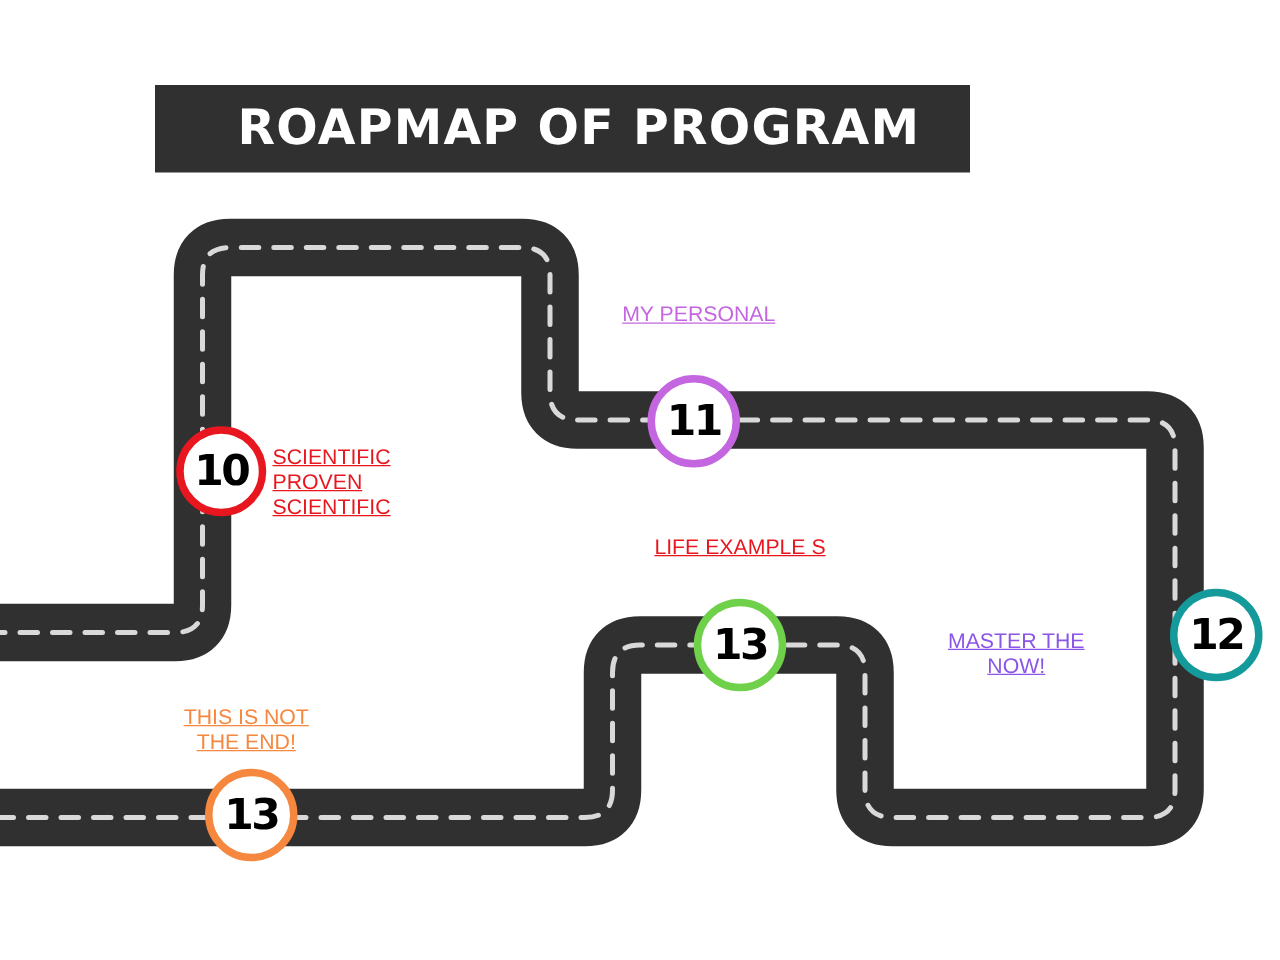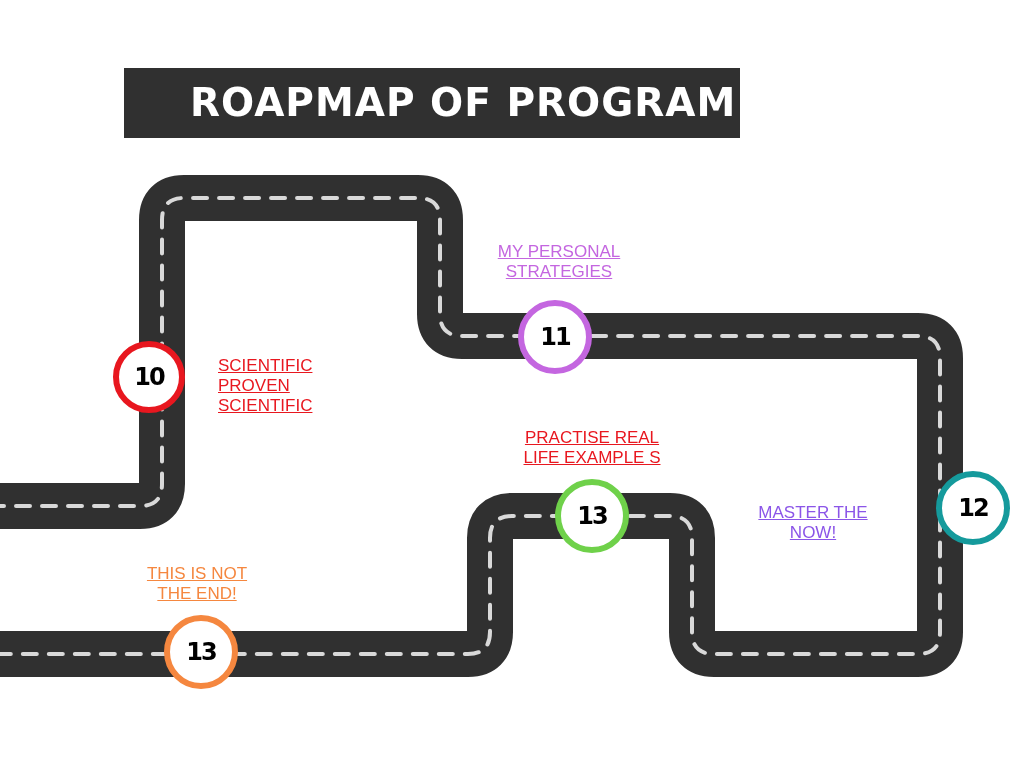--- a/index.html
+++ b/index.html
@@ -1,67 +1,65 @@
 <!DOCTYPE html>
 <html><head>
 <meta charset="utf-8">
 <style>
   html, body { margin:0; padding:0; background:#ffffff; }
   body { width:1024px; height:768px; position:relative; overflow:hidden; font-family:"DejaVu Sans", sans-serif; }
-  .title-bar { position:absolute; left:124px; top:68px; width:616px; height:70px; background:#303030; }
+  .title-bar { position:absolute; left:124px; top:68px; width:616px; height:70px; background:#303030;padding-left:36px; }
   .title-text { position:absolute; left:66px; top:0; height:70px; line-height:70px; color:#ffffff; font-size:39px; font-weight:bold; letter-spacing:1px; white-space:nowrap; }
   svg.road { position:absolute; left:0; top:0; }
   .milestone { position:absolute; width:62px; height:62px; border-radius:50%; background:#ffffff; box-sizing:border-box; border:6px solid; display:flex; align-items:center; justify-content:center; }
-  .milestone span { font-size:24px; font-weight:bold; color:#000; letter-spacing:-2px; font-family:"DejaVu Sans", sans-serif; }
+  .milestone span { font-size:34px; font-weight:bold; color:#000; letter-spacing:-2px; font-family:"DejaVu Sans", sans-serif; }
   .label { position:absolute; font-family:"Liberation Sans", sans-serif; font-size:17px; line-height:20px; font-weight:normal; white-space:nowrap;text-decoration:underline; }
   .label .line { display:block; }
   .center { text-align:center; }
 </style>
 </head>
 <body>
 
 <div class="title-bar" style="background: rgb(48, 48, 48);">
   <div class="title-text" style="color: rgb(255, 255, 255);">ROAPMAP OF PROGRAM</div>
 </div>
 
 <svg class="road" width="1024" height="768" viewBox="0 0 1024 768">
   <path d="M -10 506 L 140 506 Q 162 506 162 484 L 162 220 Q 162 198 184 198 L 418 198 Q 440 198 440 220 L 440 314 Q 440 336 462 336 L 918 336 Q 940 336 940 358 L 940 632 Q 940 654 918 654 L 714 654 Q 692 654 692 632 L 692 538 Q 692 516 670 516 L 512 516 Q 490 516 490 538 L 490 632 Q 490 654 468 654 L -10 654" fill="none" stroke="#303030" stroke-width="46" stroke-linejoin="round"></path>
   <path d="M -10 506 L 140 506 Q 162 506 162 484 L 162 220 Q 162 198 184 198 L 418 198 Q 440 198 440 220 L 440 314 Q 440 336 462 336 L 918 336 Q 940 336 940 358 L 940 632 Q 940 654 918 654 L 714 654 Q 692 654 692 632 L 692 538 Q 692 516 670 516 L 512 516 Q 490 516 490 538 L 490 632 Q 490 654 468 654 L -10 654" fill="none" stroke="#d9d9d9" stroke-width="4" stroke-linecap="round" stroke-dasharray="14 12"></path>
 </svg>
 
-<div class="milestone" style="left: 113px; top: 341px; width: 72px; height: 72px; border-color: rgb(232, 23, 31);">
+<div class="milestone" style="left: 141px; top: 341px; width: 72px; height: 72px; border-color: rgb(232, 23, 31);">
   <span>10</span>
 </div>
 <div class="label" style="left: 218px; top: 356px; color: rgb(232, 23, 31);">
   <span class="line">SCIENTIFIC</span>
   <span class="line">PROVEN</span>
   <span class="line">SCIENTIFIC</span>
 </div>
 
 <div class="milestone" style="left: 518px; top: 300px; width: 74px; height: 74px; border-color: rgb(196, 102, 224);">
   <span>11</span>
 </div>
 <div class="label center" style="left: 478px; top: 242px; width: 162px; color: rgb(196, 102, 224);">
   <span class="line">MY PERSONAL</span>
-  <span class="line">STRATEGIES</span>
 </div>
 
 <div class="milestone" style="left: 936px; top: 471px; width: 74px; height: 74px; border-color: rgb(21, 154, 156);">
   <span>12</span>
 </div>
 <div class="label center" style="left: 743px; top: 503px; width: 140px; color: rgb(139, 85, 232);">
   <span class="line">MASTER THE</span>
   <span class="line">NOW!</span>
 </div>
 
 <div class="milestone" style="left: 555px; top: 479px; width: 74px; height: 74px; border-color: rgb(111, 209, 74); align-items: center;">
   <span>13</span>
 </div>
 <div class="label center" style="left: 502px; top: 428px; width: 180px; color: rgb(232, 23, 31);">
-  <span class="line">PRACTISE REAL</span>
   <span class="line">LIFE EXAMPLE S</span>
 </div>
 
 <div class="milestone" style="left: 164px; top: 615px; width: 74px; height: 74px; border-color: rgb(245, 135, 63);">
   <span>13</span>
 </div>
 <div class="label center" style="left: 127px; top: 564px; width: 140px; color: rgb(245, 135, 63);">
   <span class="line">THIS IS NOT</span>
   <span class="line">THE END!</span>
 </div>

